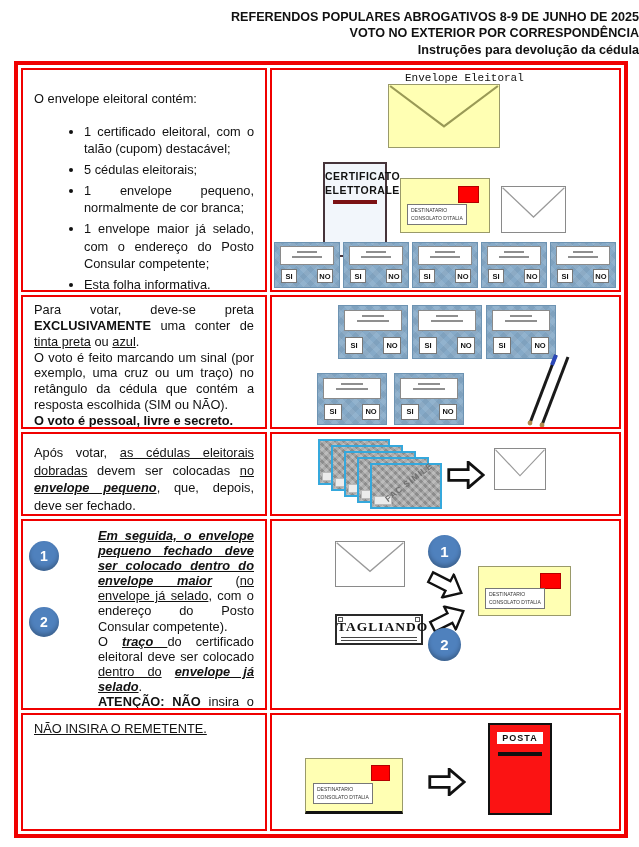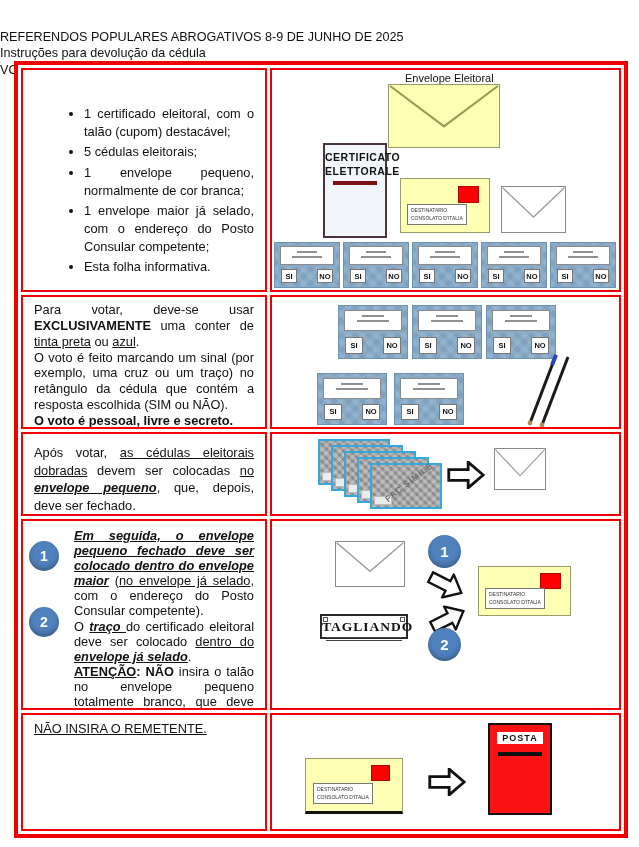--- a/index.html
+++ b/index.html
@@ -1,27 +1,27 @@
 <!DOCTYPE html>
 <html><head>
 <meta charset="utf-8">
 <style>
   html,body{margin:0;padding:0;background:#fff;}
   body{width:639px;height:847px;position:relative;font-family:"Liberation Sans",sans-serif;color:#111;}
-  .title{padding-top:9px;text-align:left;font-weight:normal;font-size:12.6px;line-height:1.3;margin-top:20px;}
+  .title{padding-top:9px;text-align:right;font-weight:bold;font-size:12.6px;line-height:1.3;}
   .doc-table{position:absolute;left:14px;top:61px;width:614px;box-sizing:border-box;
     border:4px solid #f00000;padding:3px;background:#fff;}
   .grid{display:grid;grid-template-columns:246px 1fr;grid-template-rows:224px 134px 84px 191px 118px;gap:3px;}
   .cell{border:2px solid #f00000;background:#fff;box-sizing:border-box;overflow:hidden;position:relative;}
   .text-cell{padding:8px 11px;font-size:12.8px;text-align:justify;line-height:1.38;}
   .lh-tight{line-height:1.24;padding-top:5px;}
   .lh-tighter{line-height:1.18;padding-top:7px;}
   .b{font-weight:bold;}
   .u{text-decoration:underline;}
-  .bu{font-weight:bold;text-decoration:underline;}
+  .bu{font-weight:bold;}
   .biu{font-weight:bold;font-style:italic;text-decoration:underline;}
   ul.blist{margin:15px 0 0 0;padding-left:50px;}
   ul.blist li{margin-bottom:3px;text-align:justify;}
   
   .env{position:absolute;box-sizing:border-box;border:1px solid #8a8a8a;background:#fff;}
   .env svg{position:absolute;left:0;top:0;width:100%;height:100%;}
   .env.yellow{background:#ffffb3;border-color:#9a9a6a;}
   .caption{position:absolute;font-size:11px;color:#111;white-space:nowrap;}
   .cert{position:absolute;background:#f2f6fb;border:2px solid #46343a;text-align:center;
     font-size:10.5px;font-weight:bold;letter-spacing:.5px;line-height:1.35;padding-top:5px;box-sizing:border-box;}
@@ -43,63 +43,64 @@
     background-image:repeating-linear-gradient(45deg,rgba(255,255,255,.28) 0 3px,rgba(0,0,0,0) 3px 6px),
                      repeating-linear-gradient(-45deg,rgba(0,0,0,.14) 0 3px,rgba(0,0,0,0) 3px 6px);}
   .fold .ftag{position:absolute;left:2px;bottom:2px;width:18px;height:9px;background:#ececec;border:1px solid #bbb;box-sizing:border-box;}
   .facs{position:absolute;right:2px;top:12px;transform:rotate(-38deg);font-size:8.5px;letter-spacing:1px;
     color:#6f6f6f;white-space:nowrap;font-weight:bold;}
   .barrow{position:absolute;}
   .badge{position:absolute;width:33px;height:33px;border-radius:50%;background:#4f81bd;color:#fff;
     font-weight:bold;font-size:15px;display:flex;align-items:center;justify-content:center;
     box-shadow:inset 0 -3px 4px rgba(0,0,0,.25);}
   .badge.small{width:30px;height:30px;font-size:14px;}
-  .step-text{margin-left:40px;}
+  .step-text{margin-left:64px;}
   .tagliando{position:absolute;background:#fff;border:2px solid #2a2a2a;box-sizing:border-box;
     text-align:center;font-family:"Liberation Serif",serif;font-weight:bold;font-size:13.5px;
     letter-spacing:1px;padding-top:3px;}
   .tagliando .hl{height:1px;background:#444;margin:2px 4px 0;}
   .tagliando .tick{position:absolute;width:5px;height:5px;border:1px solid #555;top:1px;box-sizing:border-box;}
   .tagliando .tick.l{left:1px;} .tagliando .tick.r{right:1px;}
   .postbox{position:absolute;background:#fb1313;border:2px solid #111;box-sizing:border-box;text-align:center;}
   .posta{display:inline-block;margin-top:7px;background:#fff;color:#111;font-weight:bold;font-size:9px;
     padding:1px 5px;letter-spacing:1px;text-align:right;}
   .slot{width:72%;height:4px;background:#111;margin:7px auto 0;}
   .envshadow{border-bottom:3px solid #111 !important;}
 </style>
 </head>
 <body>
 
 <div class="title">
   <div>REFERENDOS POPULARES ABROGATIVOS 8-9 DE JUNHO DE 2025</div>
+  <div>VOTO NO EXTERIOR POR CORRESPONDÊNCIA</div>
   <div>Instruções para devolução da cédula</div>
-  <div>VOTO NO EXTERIOR POR CORRESPONDÊNCIA</div>
 </div>
 
 <div class="doc-table">
 <div class="grid">
 
   <div class="cell text-cell" style="padding-top:20px;">
+    <div>O envelope eleitoral contém:</div>
     <ul class="blist">
       <li>1 certificado eleitoral, com o talão (cupom) destacável;</li>
       <li>5 cédulas eleitorais;</li>
       <li>1 envelope pequeno, normalmente de cor branca;</li>
       <li>1 envelope maior já selado, com o endereço do Posto Consular competente;</li>
       <li>Esta folha informativa.</li>
     </ul>
   </div>
 
   <div class="cell">
-    <div class="caption" style="left:133px;top:2px;">Envelope Eleitoral</div>
+    <div class="caption" style="left:133px;top:2px;font-family:Liberation Mono, monospace;">Envelope Eleitoral</div>
     <div class="env yellow" style="left:116px;top:14px;width:112px;height:64px;">
       <svg viewBox="0 0 100 60" preserveAspectRatio="none">
             <polyline points="1,1 50,40 99,1" fill="none" stroke="#9a9a56" stroke-width="2"></polyline>
           </svg>
     </div>
-    <div class="cert" style="left:51px;top:73px;width:64px;height:95px;">
+    <div class="cert" style="left:51px;top:92px;width:64px;height:95px;">
       <div>CERTIFICATO</div>
       <div>ELETTORALE</div>
       <div class="bar"></div>
     </div>
     <div class="env yellow" style="left:128px;top:108px;width:90px;height:55px;">
       <div class="stamp" style="right:10px;top:7px;width:21px;height:17px;"></div>
       <div class="addr" style="left:6px;bottom:7px;">
         <div>DESTINATARIO</div>
         <div>CONSOLATO D'ITALIA</div>
       </div>
@@ -145,21 +146,21 @@
       <div class="qbox">
             <div class="tline t1"></div>
             <div class="tline t2"></div>
           </div>
       <div class="opt si">SI</div>
       <div class="opt no">NO</div>
     </div>
   </div>
 
   <div class="cell text-cell lh-tight">
-    <div><span>Para votar, deve-se usar </span><span class="b">EXCLUSIVAMENTE</span><span> uma conter de </span><span class="u">tinta preta</span><span> ou </span><span class="u">azul</span><span>.</span></div>
+    <div><span>Para votar, deve-se preta </span><span class="b">EXCLUSIVAMENTE</span><span> uma conter de </span><span class="u">tinta preta</span><span> ou </span><span class="u">azul</span><span>.</span></div>
     <div>O voto é feito marcando um sinal (por exemplo, uma cruz ou um traço) no retângulo da cédula que contém a resposta escolhida (SIM ou NÃO).</div>
     <div class="b">O voto é pessoal, livre e secreto.</div>
   </div>
 
   <div class="cell">
     <div class="b-card" style="left:66px;top:8px;width:70px;height:54px;">
       <div class="qbox">
             <div class="tline t1"></div>
             <div class="tline t2"></div>
           </div>
@@ -252,21 +253,21 @@
             <polyline points="1,1 50,40 99,1" fill="none" stroke="#9a9a9a" stroke-width="2"></polyline>
           </svg>
     </div>
     <div class="badge" style="left:156px;top:14px;">1</div>
     <svg class="barrow" style="left:144px;top:50px;transform:rotate(27deg);" width="60" height="28" viewBox="0 0 34 26">
       <polygon points="1,8 19,8 19,1 33,13 19,25 19,18 1,18" fill="#fff" stroke="#111" stroke-width="2.2"></polygon>
     </svg>
     <svg class="barrow" style="left:146px;top:84px;transform:rotate(-27deg);" width="60" height="28" viewBox="0 0 34 26">
       <polygon points="1,8 19,8 19,1 33,13 19,25 19,18 1,18" fill="#fff" stroke="#111" stroke-width="2.2"></polygon>
     </svg>
-    <div class="tagliando" style="left:48px;top:93px;width:88px;height:25px;">
+    <div class="tagliando" style="left:63px;top:93px;width:88px;height:31px;">
       <span class="tick l"></span>
       <span class="tick r"></span>
       <span>TAGLIANDO</span>
       <div class="hl"></div>
       <div class="hl"></div>
     </div>
     <div class="badge" style="left:156px;top:107px;">2</div>
     <div class="env yellow" style="left:206px;top:45px;width:93px;height:50px;">
       <div class="stamp" style="right:9px;top:6px;width:21px;height:16px;"></div>
       <div class="addr" style="left:6px;bottom:6px;">

